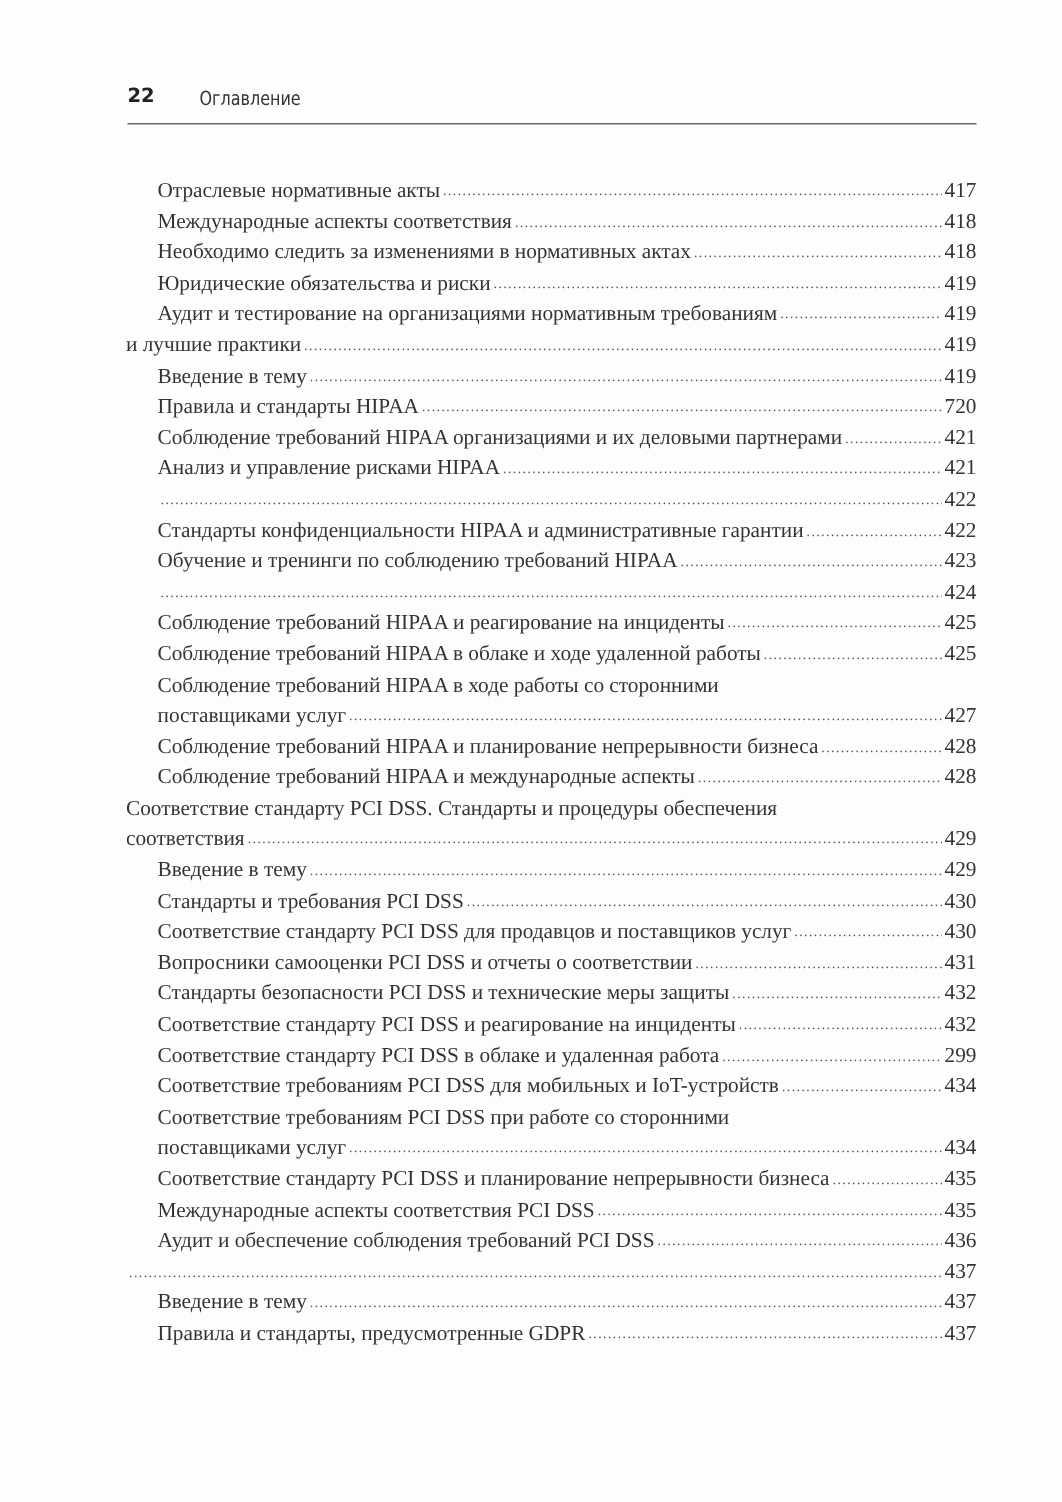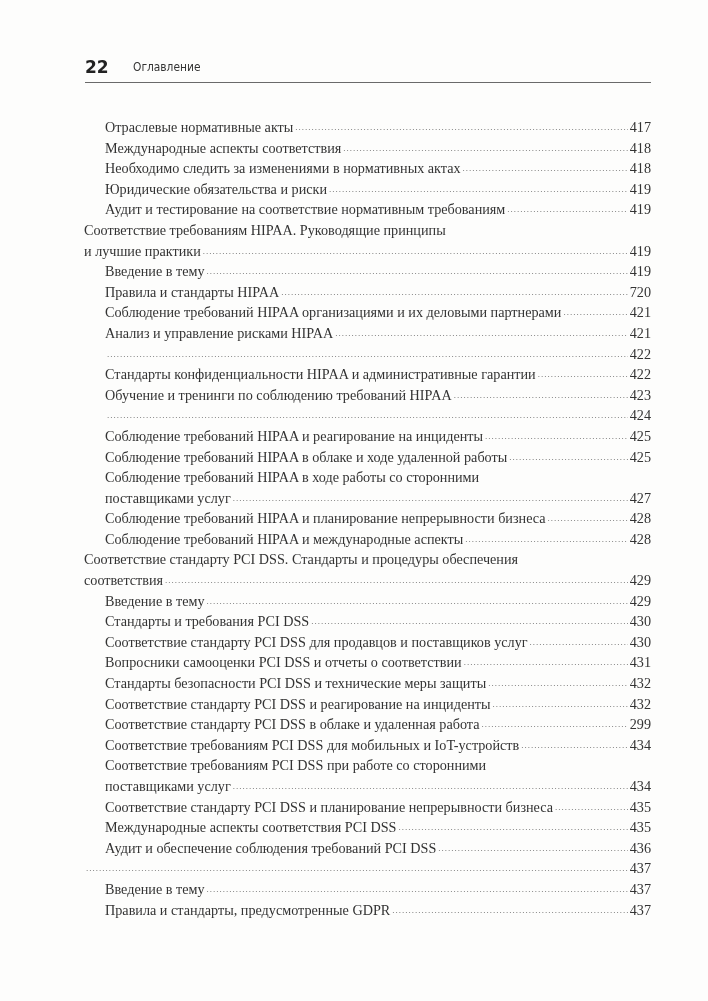--- a/index.html
+++ b/index.html
@@ -6,21 +6,21 @@
   body {
     width: 708px; height: 1001px; background: #fdfdfc; overflow: hidden;
     position: relative; color: #2b2b2b;
   }
   .header {
     position: absolute; left: 85px; top: 56px; width: 566px; height: 26px;
     border-bottom: 1.5px solid #6a6a6a;
   }
   .page-num {
     position: absolute; left: 0; top: 1px;
-    font-family: "DejaVu Sans", sans-serif; font-weight: bold; font-size: 17px; color: #222;
+    font-family: "DejaVu Sans", sans-serif; font-weight: bold; font-size: 13px; color: #222;
   }
   .section-title {
     position: absolute; left: 48px; top: 3px;
     font-family: "DejaVu Sans", sans-serif; font-size: 13px; color: #333;
     transform: scaleX(0.82); transform-origin: left;
   }
   .toc {
     position: absolute; left: 84px; top: 117px; width: 567px;
     font-family: "Liberation Serif", serif; font-size: 14.2px; color: #333;
   }
@@ -67,27 +67,26 @@
     </div>
     <div class="entry l2">
       <div class="row">
         <span class="title">Юридические обязательства и риски</span>
         <span class="leader"></span>
         <span class="page">419</span>
       </div>
     </div>
     <div class="entry l2">
       <div class="row">
-        <span class="title">Аудит и тестирование на соответствие нормативным требованиям</span>
+        <span class="title">Аудит и тестирование на организациями нормативным требованиям</span>
         <span class="leader"></span>
         <span class="page">419</span>
       </div>
     </div>
     <div class="entry l1">
-      <div class="title">Соответствие требованиям HIPAA. Руководящие принципы</div>
       <div class="row">
         <span class="title">и лучшие практики</span>
         <span class="leader"></span>
         <span class="page">419</span>
       </div>
     </div>
     <div class="entry l2">
       <div class="row">
         <span class="title">Введение в тему</span>
         <span class="leader"></span>

